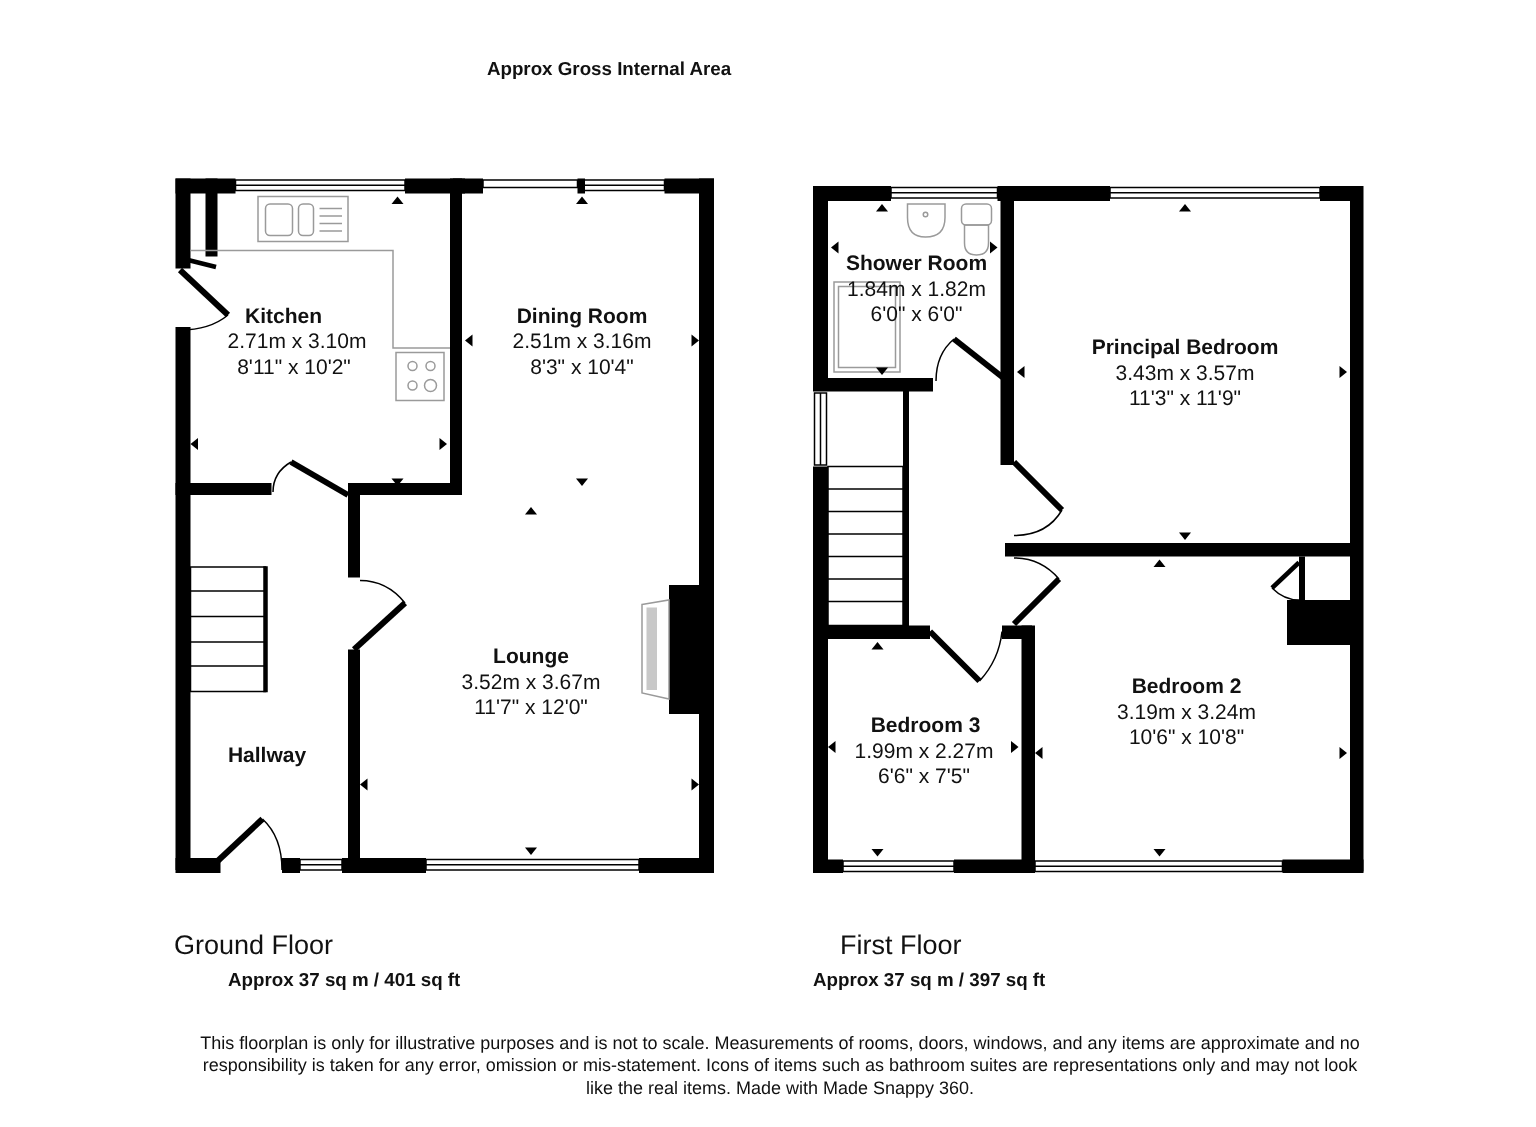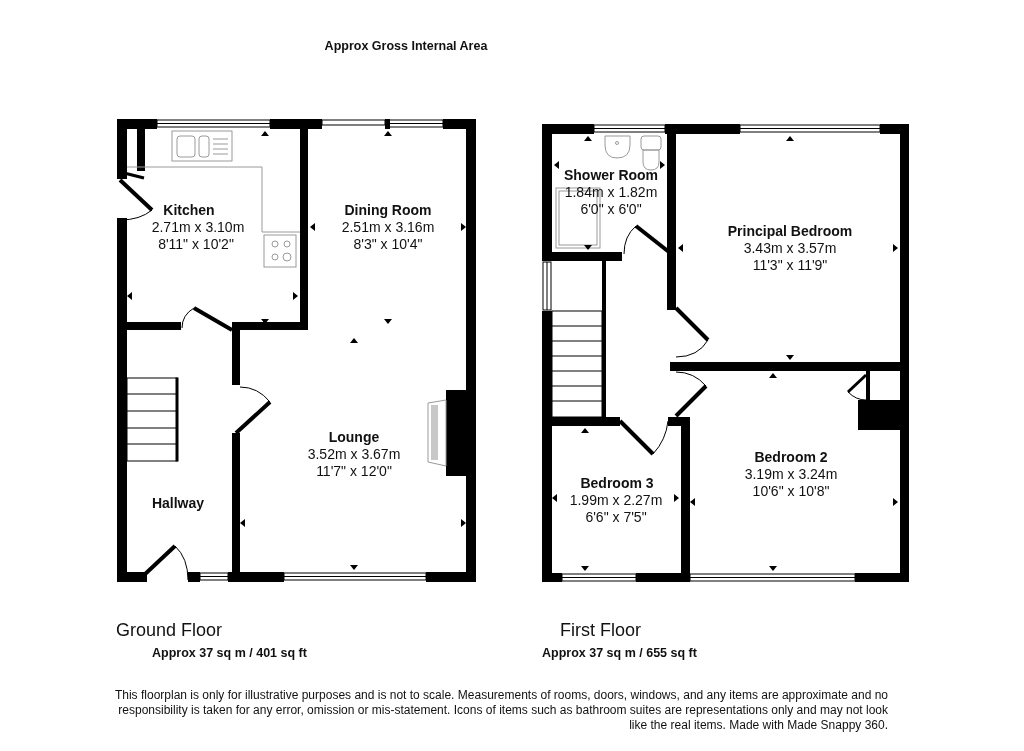--- a/index.html
+++ b/index.html
@@ -2,21 +2,21 @@
 <html><head>
   <meta charset="utf-8">
   <style>
     html, body { margin: 0; padding: 0; background: #ffffff; }
     body { width: 1024px; height: 751px; position: relative; overflow: hidden;
            font-family: "Liberation Sans", sans-serif; color: #111; }
     .abs { position: absolute; }
     .gia { left: 0; width: 812px; top: 38px; text-align: center; font-weight: bold; font-size: 12.5px; line-height: 16px; }
     .floor-title { font-size: 18px; }
     .floor-area { font-weight: bold; font-size: 12.5px; }
-    .disclaimer { left: 104px; width: 784px; top: 688px; text-align: right; font-size: 12px; line-height: 15px; }
+    .disclaimer { left: 128px; width: 784px; top: 688px; text-align: center; font-size: 12px; line-height: 15px; }
     svg { position: absolute; left: 0; top: 0; }
     .room-name { font-weight: bold; font-size: 14px; }
     .room-dim { font-size: 14px; }
     svg text { font-family: "Liberation Sans", sans-serif; fill: #111; }
   </style>
 </head>
 <body>
 
 <div class="abs gia">
   <div>Approx Gross Internal Area</div>
@@ -249,15 +249,15 @@
       <text x="791" y="462" class="room-name">Bedroom 2</text>
       <text x="791" y="479" class="room-dim">3.19m x 3.24m</text>
       <text x="791" y="496" class="room-dim">10'6" x 10'8"</text>
     </g>
   </g>
 </svg>
 
 <div class="abs floor-title" style="left:116px; top:620px;">Ground Floor</div>
 <div class="abs floor-area" style="left:116px; top:646px;margin-left:36px;">Approx 37 sq m / 401 sq ft</div>
 <div class="abs floor-title" style="left:542px; top:620px;margin-left:18px;">First Floor</div>
-<div class="abs floor-area" style="left:542px; top:646px;">Approx 37 sq m / 655 sq ft</div>
+<div class="abs floor-area" style="left:542px; top:646px;">Approx 37 sq m / 397 sq ft</div>
 
 <div class="abs disclaimer">This floorplan is only for illustrative purposes and is not to scale. Measurements of rooms, doors, windows, and any items are approximate and no responsibility is taken for any error, omission or mis-statement. Icons of items such as bathroom suites are representations only and may not look like the real items. Made with Made Snappy 360.</div>
 
 </body></html>

